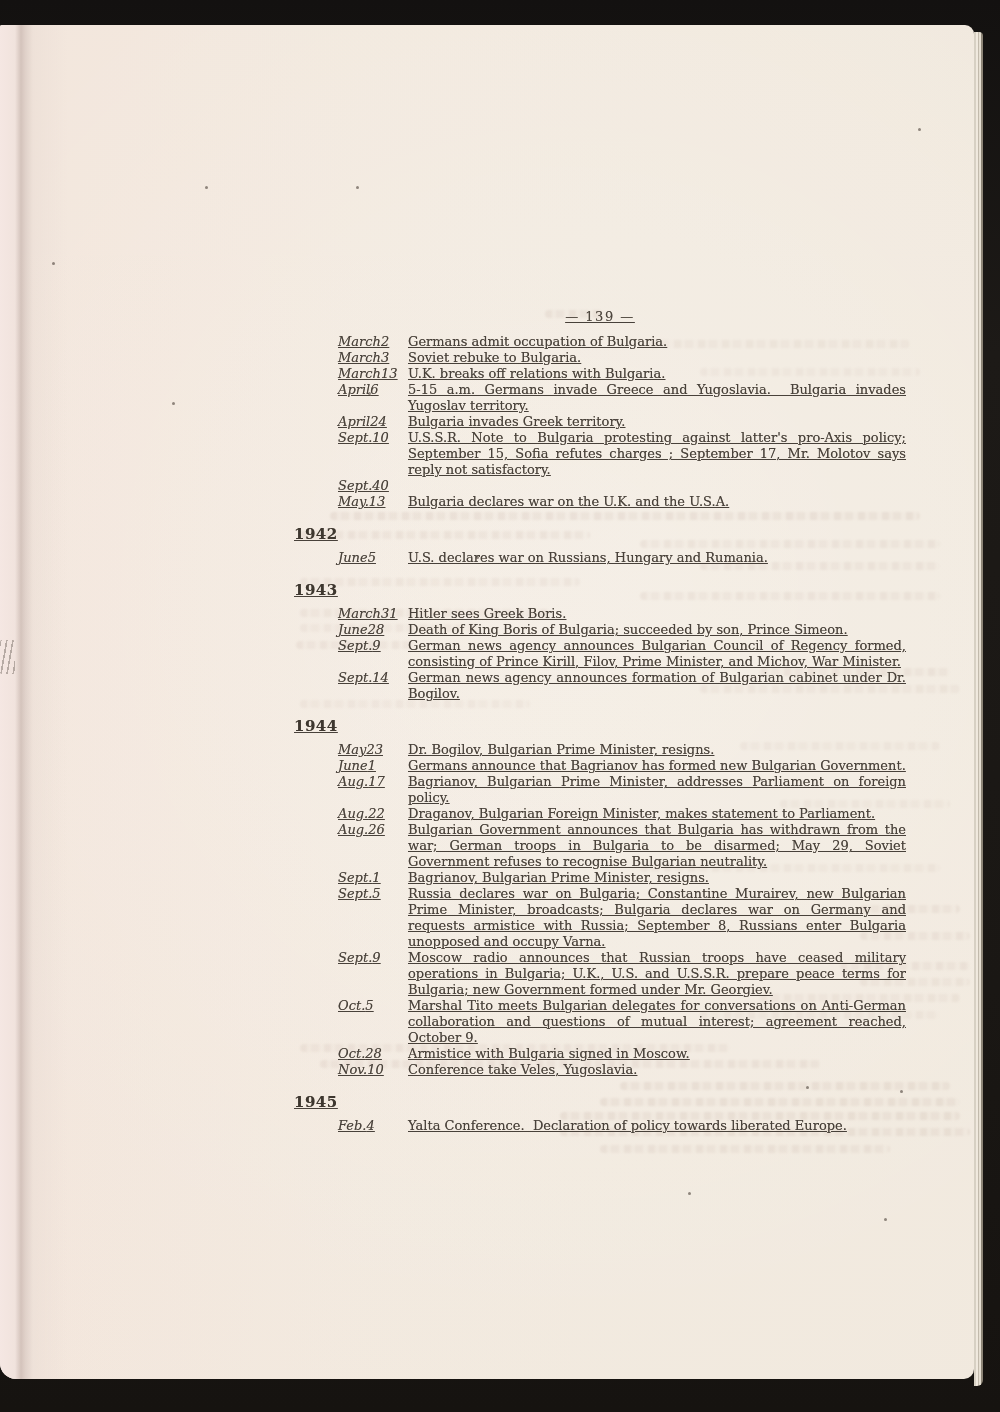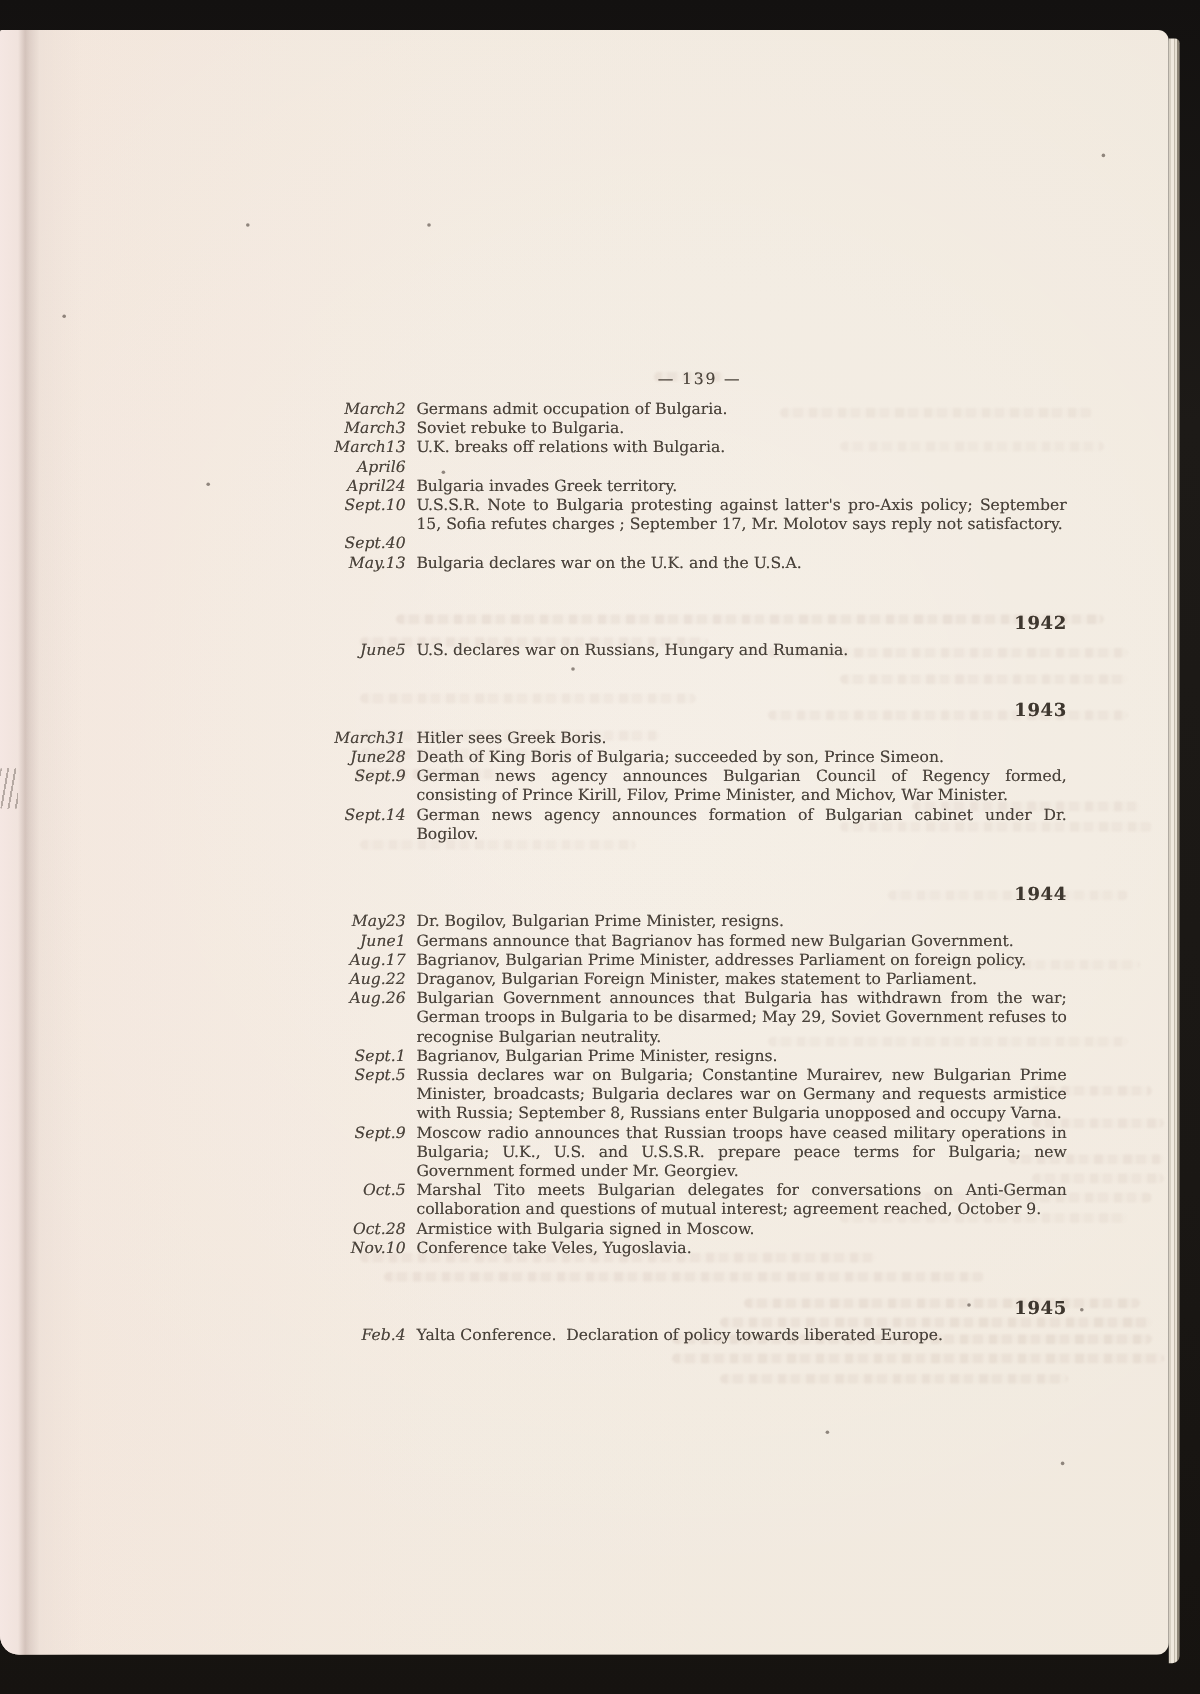--- a/index.html
+++ b/index.html
@@ -34,38 +34,39 @@
     background:linear-gradient(90deg,
       rgba(245,231,227,.95) 0px, rgba(240,226,221,.8) 15px,
       rgba(186,166,160,.55) 21px, rgba(203,186,180,.5) 25px,
       rgba(233,220,212,.5) 33px, rgba(242,234,224,0) 68px);
   }
   .edge-stack{
     position:absolute;right:-9px;top:7px;bottom:-7px;width:9px;border-radius:0 4px 6px 0;
     background:linear-gradient(90deg,#d7d0c3 0 2px,#f0e9de 2px 4px,#c2baac 4px 5px,#e7e0d3 5px 7px,#8d8577 7px 9px);
   }
   .content{
-    position:absolute;left:277px;top:0;width:612px;
+    position:absolute;left:294px;top:0;width:612px;
     color:var(--ink);font-size:13px;line-height:16px;
     text-shadow:0 0 .4px rgba(70,60,48,.55);
+    text-decoration:underline;
   }
   .pagenum{
     margin-top:284px;text-align:center;font-size:13px;letter-spacing:1.5px;color:#4e473f;
   }
   .chronology{margin-top:9px;}
   .entry{display:flex;gap:7px;}
   .date{
-    flex:0 0 63px;display:flex;justify-content:flex-end;
-    font-style:italic;color:#4a433c;white-space:nowrap;
+    flex:0 0 63px;display:flex;justify-content:flex-start;
+    font-style:italic;color:#4a433c;white-space:nowrap;margin-left:44px;
   }
   .date .day{padding-right:2px;}
   .etext{flex:1;text-align:justify;}
   .year{
-    text-align:right;font-weight:bold;font-size:15px;line-height:19px;
-    letter-spacing:.5px;margin:32px 0 6px;color:#3e372f;
+    text-align:left;font-weight:bold;font-size:15px;line-height:19px;
+    letter-spacing:.5px;margin:15px 0 6px;color:#3e372f;
   }
   
   .ghost{
     position:absolute;height:8px;border-radius:4px;
     background:repeating-linear-gradient(90deg, rgba(158,124,110,.9) 0 7px, rgba(158,124,110,.25) 7px 11px, rgba(158,124,110,.7) 11px 19px, rgba(158,124,110,.15) 19px 24px);
     filter:blur(1.1px);
   }
   .speck{position:absolute;width:3px;height:3px;border-radius:50%;background:rgba(60,50,42,.55);}
   .penmark{
     position:absolute;left:0px;top:615px;width:15px;height:34px;opacity:.5;
@@ -153,20 +154,21 @@
             <span class="month">March</span>
             <span class="day">13</span>
           </div>
           <div class="etext">U.K. breaks off relations with Bulgaria.</div>
         </div>
         <div class="entry">
           <div class="date">
             <span class="month">April</span>
             <span class="day">6</span>
           </div>
+          <div class="etext">5-15 a.m. Germans invade Greece and Yugoslavia. &nbsp;Bulgaria invades Yugoslav territory.</div>
         </div>
         <div class="entry">
           <div class="date">
             <span class="month">April</span>
             <span class="day">24</span>
           </div>
           <div class="etext">Bulgaria invades Greek territory.</div>
         </div>
         <div class="entry">
           <div class="date">

